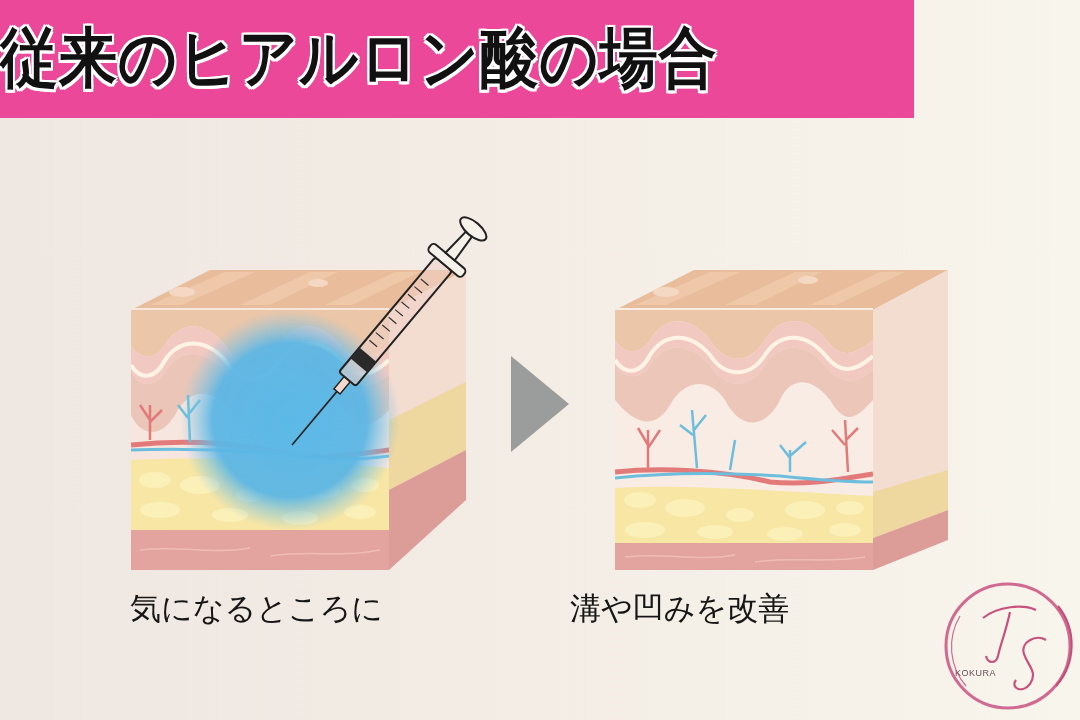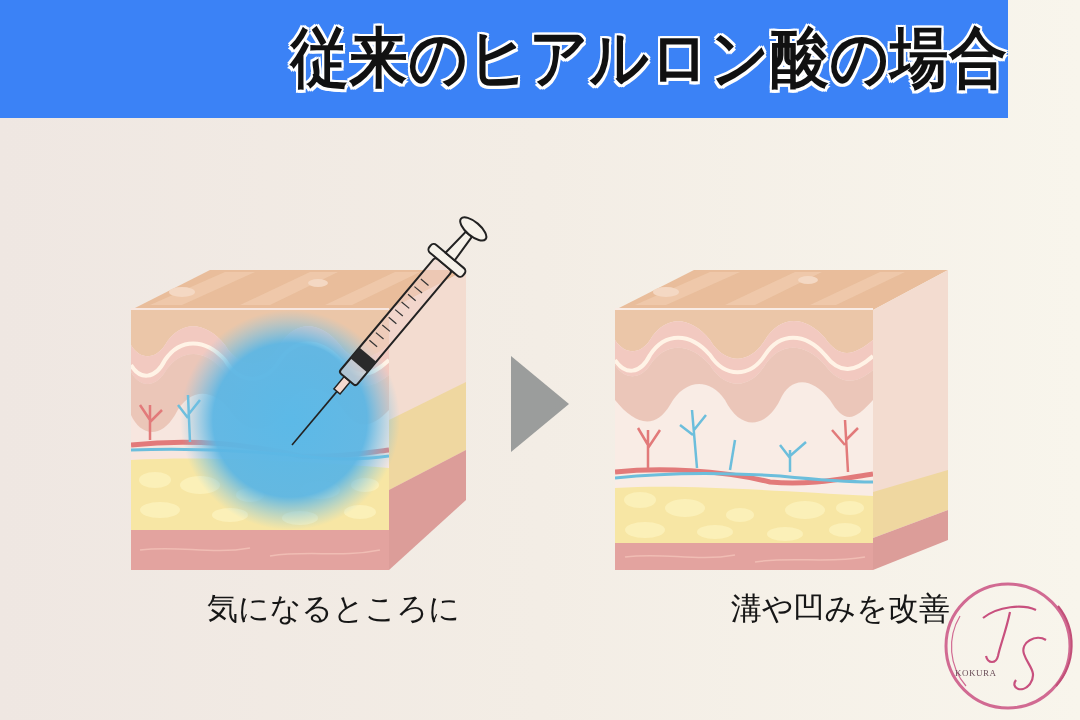--- a/index.html
+++ b/index.html
@@ -3,23 +3,23 @@
   <meta charset="utf-8">
   <style>
     * { margin: 0; padding: 0; box-sizing: border-box; }
     html, body { width: 1080px; height: 720px; overflow: hidden; }
     body {
       position: relative;
       font-family: "DejaVu Sans", "Liberation Sans", sans-serif;
       background: linear-gradient(90deg, #efe7e2 0%, #f3ede5 50%, #f8f5ec 100%);
     }
     .header {
-      position: absolute; left: 0; top: 0; width: 1008px; height: 118px;
-      background: #3b82f6;
-      display: flex; align-items: center; justify-content: flex-end;
+      position: absolute; left: 0; top: 0; width: 914px; height: 118px;
+      background: #ec4899;
+      display: flex; align-items: center; justify-content: flex-start;
     }
     .header-title {
       font-family: "DejaVu Sans", sans-serif;
       font-weight: bold;
       font-size: 58px;
       letter-spacing: 1px;
       color: #111;
       transform: scaleY(1.12);
       text-shadow:
         2px 0 0 #fff, -2px 0 0 #fff, 0 2px 0 #fff, 0 -2px 0 #fff,
@@ -34,31 +34,31 @@
       border-top: 48px solid transparent;
       border-bottom: 48px solid transparent;
       border-left: 58px solid #9b9d9c;
     }
     .caption {
       position: absolute;
       font-family: "DejaVu Sans", sans-serif;
       font-size: 31px;
       line-height: 42px;
       color: #161616;
-      text-align: right;
+      text-align: left;
       white-space: nowrap;
     }
     #caption-before { left: 130px; top: 587px; width: 330px; }
     #caption-after  { left: 570px; top: 587px; width: 380px; }
     .logo {
       position: absolute; left: 938px; top: 576px; width: 140px; height: 140px;
     }
     .logo-text {
       position: absolute; left: 17px; top: 92px;
-      font-family: Liberation Serif, serif;
+      font-family: Liberation Sans, sans-serif;
       font-size: 9px; letter-spacing: 0.5px; color: #6b4f5a;
     }
   </style>
 </head>
 <body>
 
 <div class="header">
   <h1 class="header-title">従来のヒアルロン酸の場合</h1>
 </div>
 

